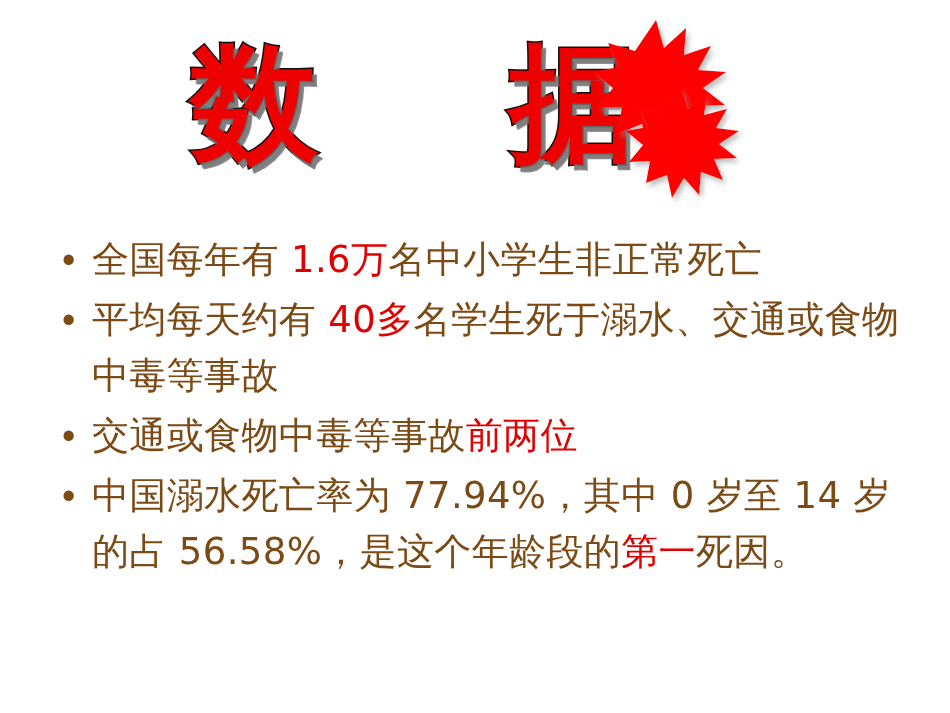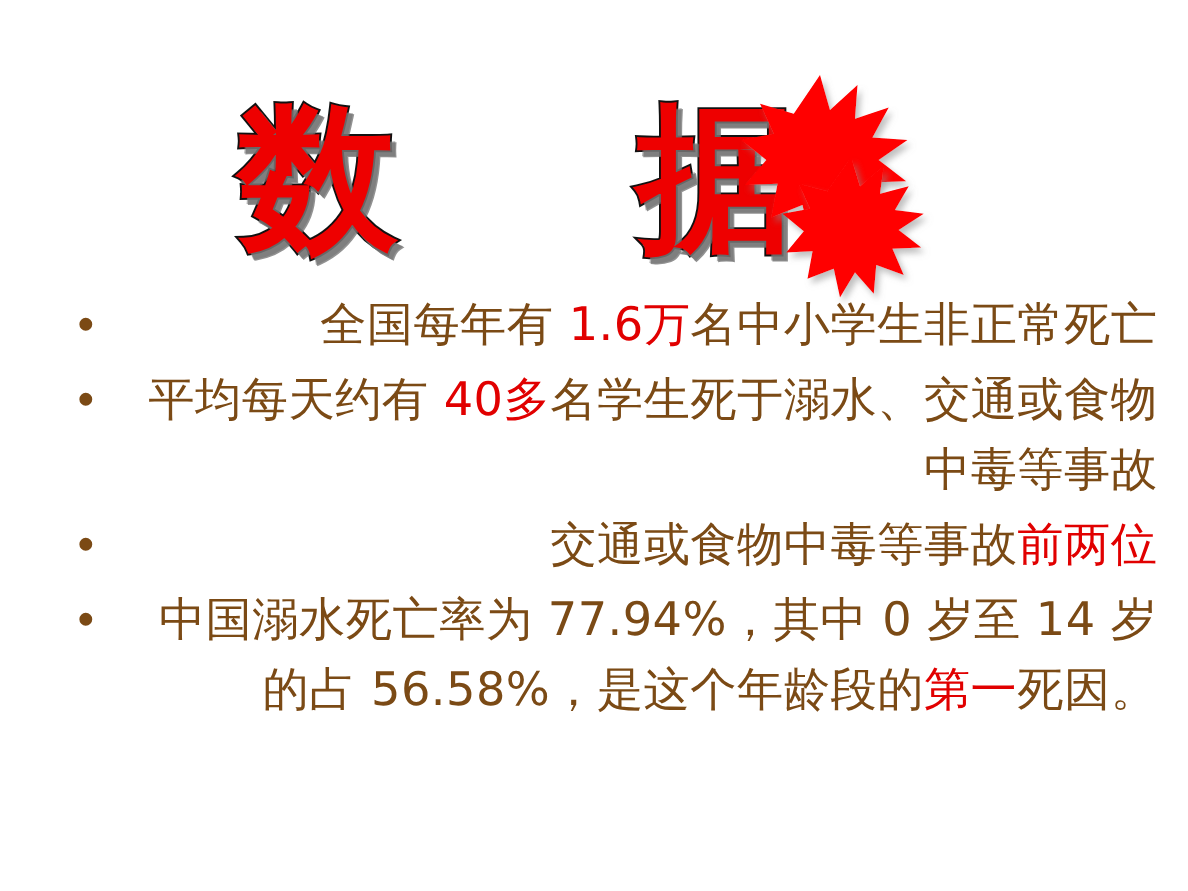--- a/index.html
+++ b/index.html
@@ -21,21 +21,20 @@
     background: #ffffff;
   }
 
   
   #title-block {
     position: absolute;
     left: 0;
     top: 28px;
     width: 782px;
     height: 175px;
-    margin-top: 40px;
   }
 
   #title-text {
     position: absolute;
     left: 0;
     top: 0;
     width: 830px;
     text-align: center;
     font-family: "DejaVu Sans", "Liberation Sans", sans-serif;
     font-size: 128px;
@@ -90,21 +89,20 @@
   }
 
   .bullet-text {
     flex: 1 1 auto;
     font-family: "DejaVu Sans", "Liberation Sans", sans-serif;
     font-size: 37px;
     line-height: 56px;
     color: #7B4A15;
     letter-spacing: 0.01em;
     word-break: break-word;
-    text-align: right;
   }
 
   .hl { color: #E10000; }
 
 </style>
 </head>
 <body>
 
 <div id="slide">
 

